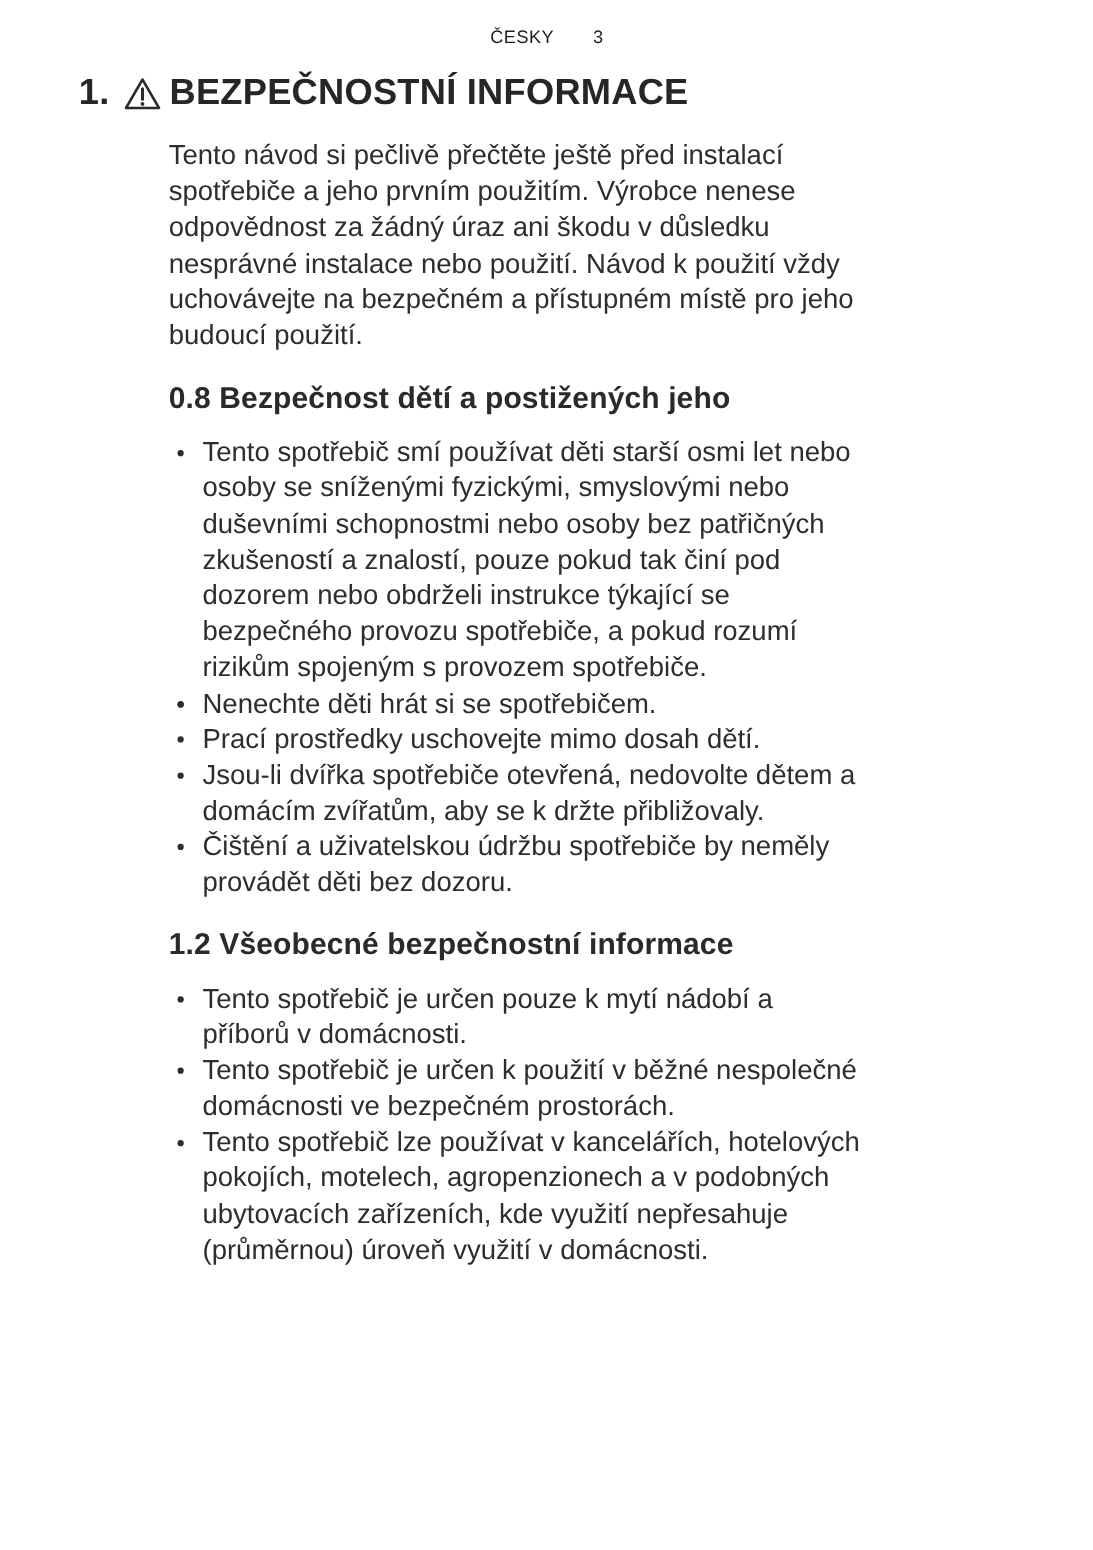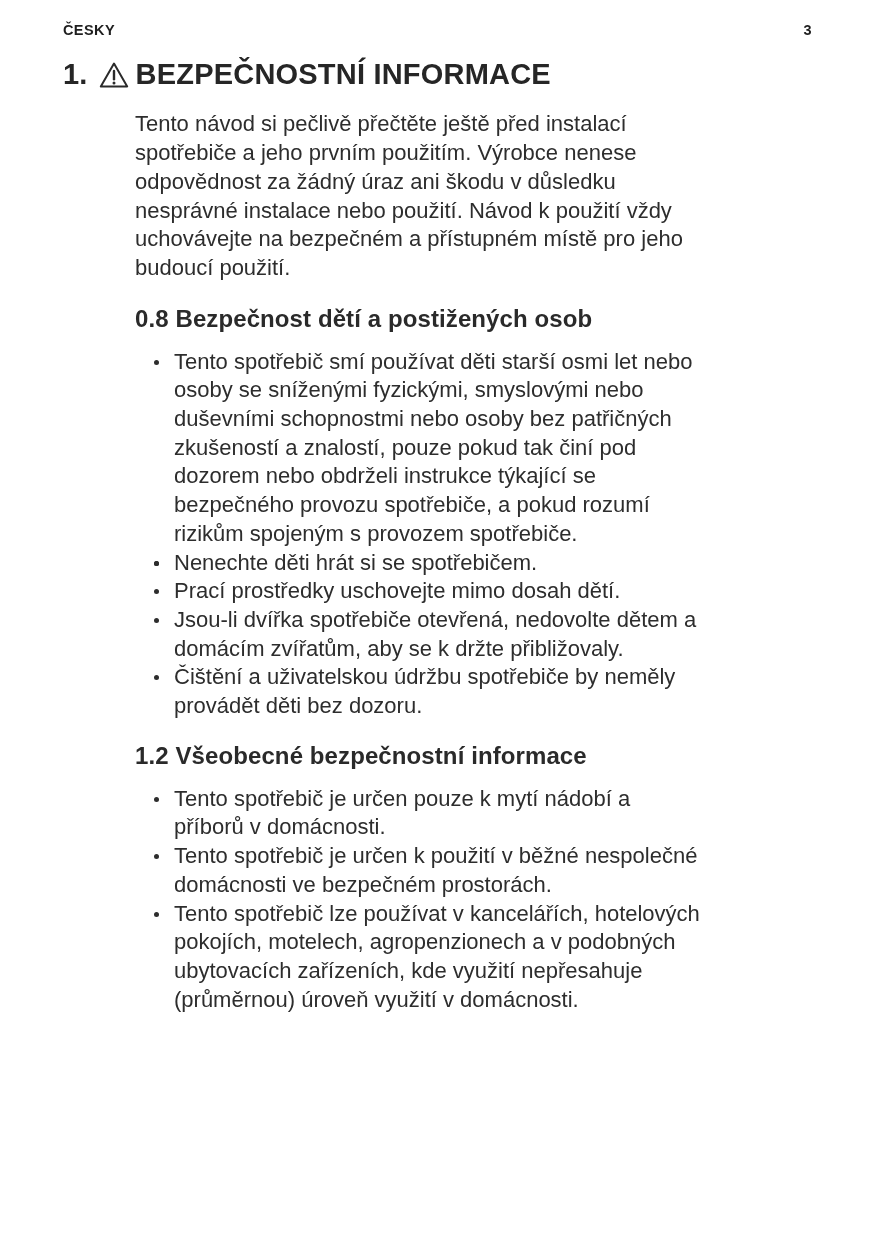--- a/index.html
+++ b/index.html
@@ -13,25 +13,25 @@
     height: 1240px;
     box-sizing: border-box;
     padding: 22px 62px 0 63px;
     background: #ffffff;
     font-family: "Liberation Sans", sans-serif;
     color: #2d2d2d;
     overflow: hidden;
   }
   .page-header {
     display: flex;
-    justify-content: space-between;
+    justify-content: center;
     align-items: baseline;
     gap: 31px;
     font-size: 14.5px;
-    font-weight: bold;
+    font-weight: normal;
     color: #1e1e1e;
     letter-spacing: 0.4px;
   }
   .doc-title {
     margin-top: 20px;
     display: flex;
     align-items: center;
     font-size: 29px;
     font-weight: bold;
     color: #262626;
@@ -57,21 +57,21 @@
     color: #2a2a2a;
     letter-spacing: 0.1px;
   }
   .section-heading .sec-num {
     font-weight: 800;
   }
   .section-heading .sec-title {
     font-weight: 600;
   }
   ul.bullets {
-    margin: 12px;
+    margin: 0;
     padding: 0;
     list-style: none;
     font-size: 22px;
     line-height: 28.7px;
   }
   ul.bullets li {
     position: relative;
     padding-left: 27px;
   }
   ul.bullets .dot {
@@ -113,21 +113,21 @@
 
     <p class="intro">Tento návod si pečlivě přečtěte ještě před instalací
 spotřebiče a jeho prvním použitím. Výrobce nenese
 odpovědnost za žádný úraz ani škodu v důsledku
 nesprávné instalace nebo použití. Návod k použití vždy
 uchovávejte na bezpečném a přístupném místě pro jeho
 budoucí použití.</p>
 
     <h2 class="section-heading">
       <span class="sec-num">0.8</span>
-      <span class="sec-title">Bezpečnost dětí a postižených osob</span>
+      <span class="sec-title">Bezpečnost dětí a postižených jeho</span>
     </h2>
 
     <ul class="bullets">
       <li>
         <span class="dot"></span>
         <span class="bullet-text">Tento spotřebič smí používat děti starší osmi let nebo
 osoby se sníženými fyzickými, smyslovými nebo
 duševními schopnostmi nebo osoby bez patřičných
 zkušeností a znalostí, pouze pokud tak činí pod
 dozorem nebo obdrželi instrukce týkající se

